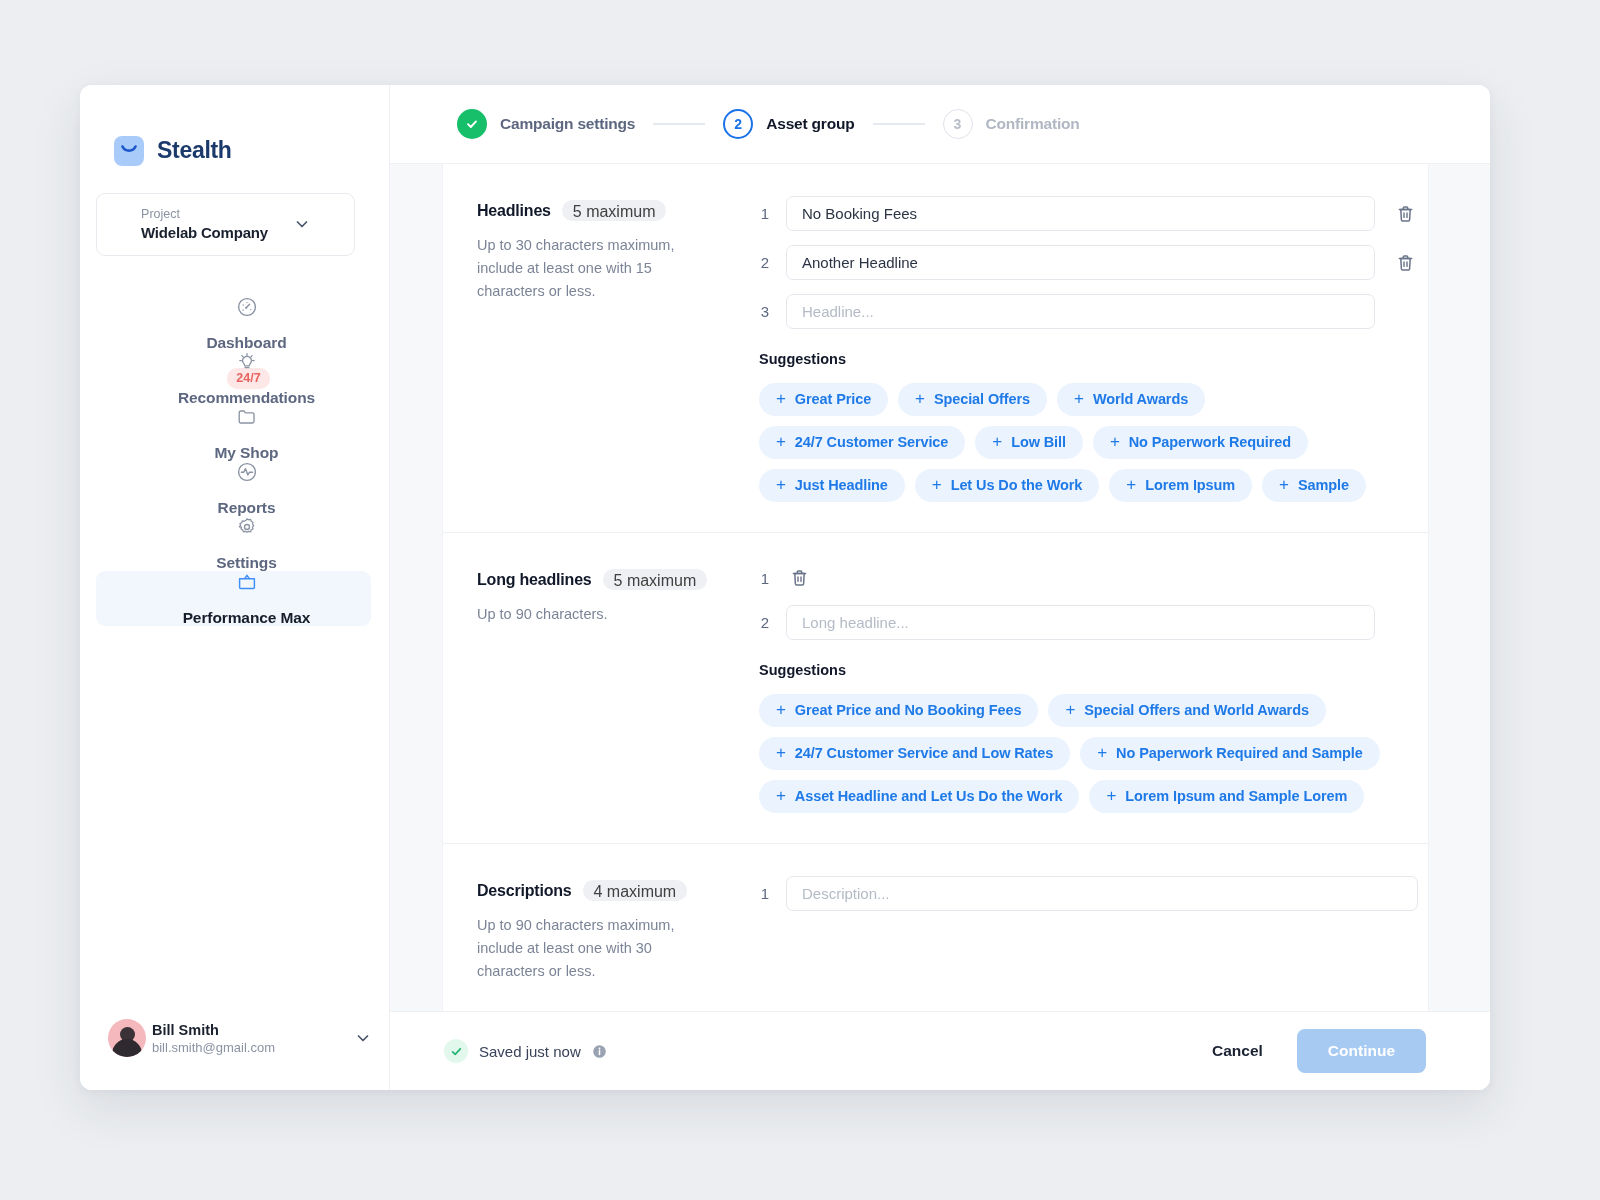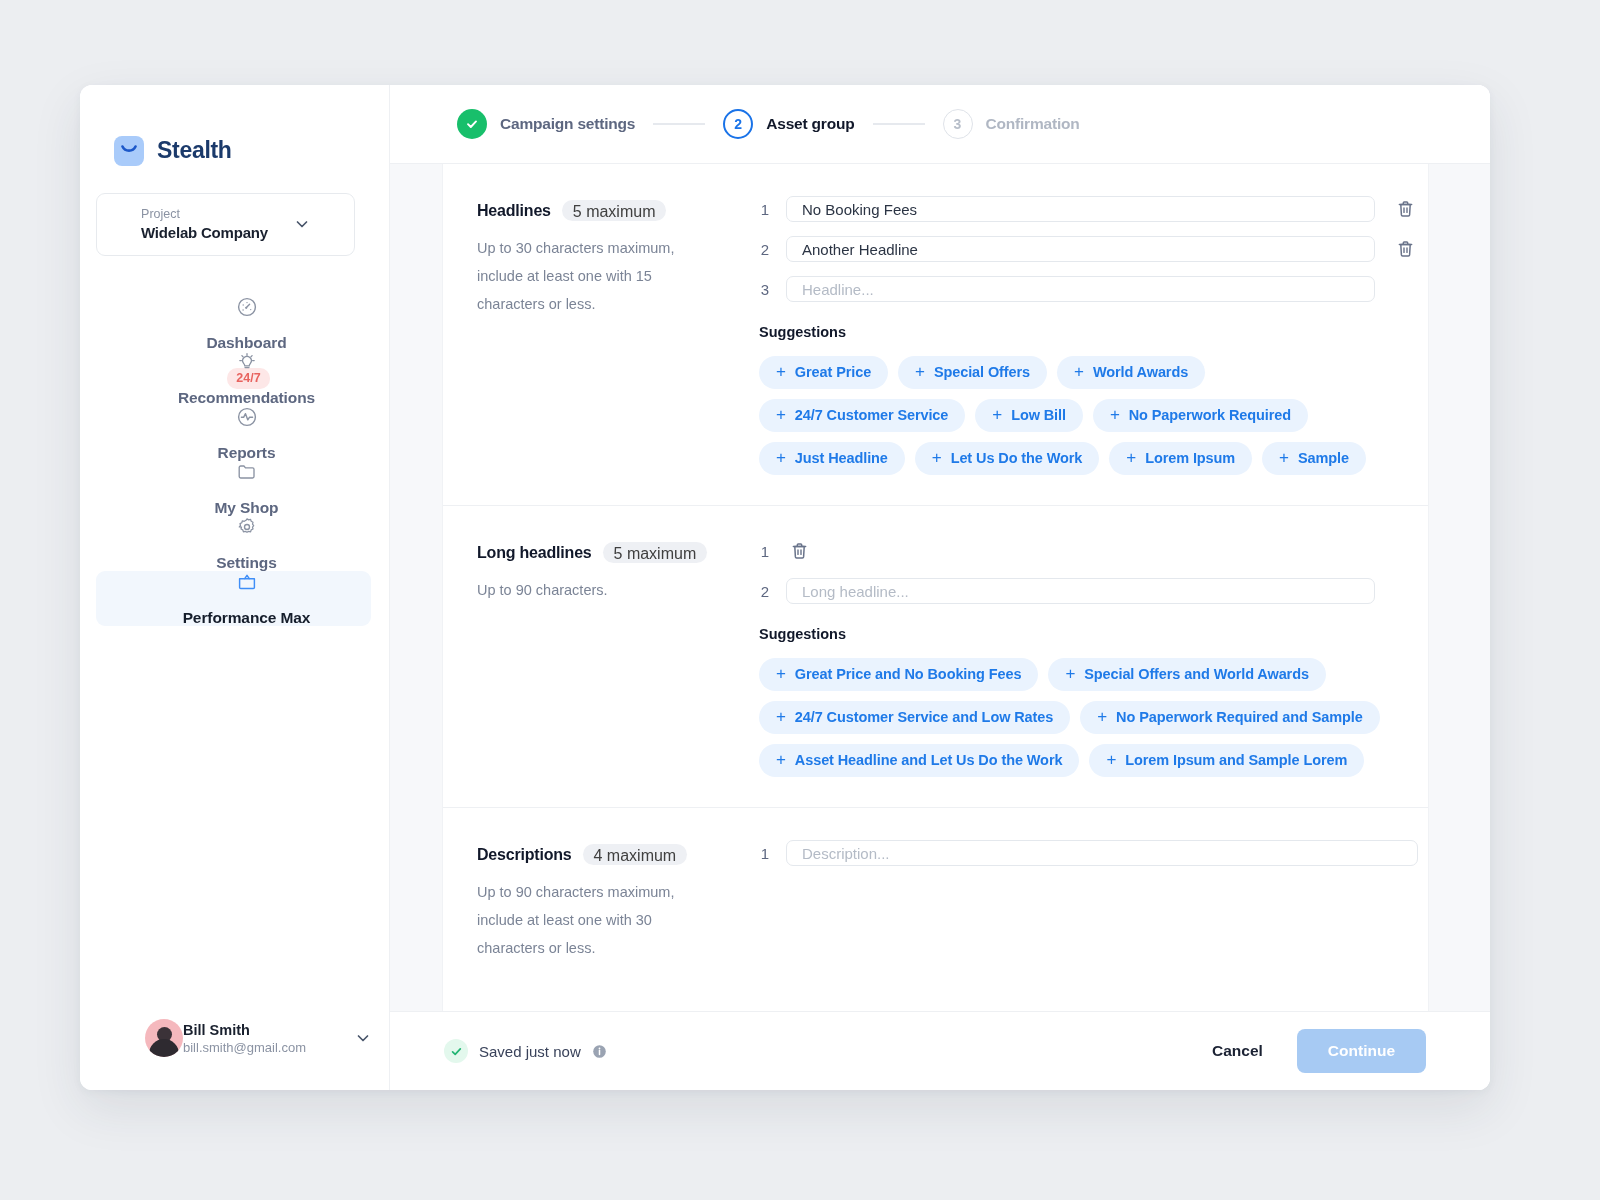--- a/index.html
+++ b/index.html
@@ -81,25 +81,24 @@
   .nav-item.active .nav-ico { color: #3f8ef7; }
   .badge-247 {
     background: #fde7e7; color: #e8635f;
     font-size: 12.5px; font-weight: 700;
     padding: 3px 9px 4px; border-radius: 10px;
     margin-left: 4px;
   }
 
   .user-row {
     margin-top: auto;
-    display:flex; align-items:center; gap: 0;
+    display:flex; align-items:center; gap: 6px;
     padding: 0 18px 0 28px;
     height: 104px;
     cursor: pointer;
-    margin-left: 37px;
   }
   .avatar {
     width: 38px; height: 38px; border-radius: 50%;
     background: #f5b8bd;
     overflow:hidden; position:relative; flex:0 0 38px;
   }
   .avatar .head { position:absolute; width:15px;height:15px;border-radius:50%;background:#3b3238; left:11.5px; top:8px;}
   .avatar .body { position:absolute; width:30px;height:18px;border-radius:15px 15px 0 0;background:#2e2a30; left:4px; bottom:0;}
   .user-name { font-size: 14.5px; font-weight: 700; color: #19202e; }
   .user-mail { font-size: 13px; color: #8b93a3; margin-top: 2px;}
@@ -149,29 +148,29 @@
   .section.divided { border-top: 1px solid #eef0f3; margin-top: 30px;}
   .sec-left { width: 312px; flex:0 0 312px; padding-left: 34px; padding-top:4px;}
   .sec-title-row { display:flex; align-items:center; gap: 11px; }
   .sec-title { font-size: 16px; font-weight: 700; color: #11182a; letter-spacing:-.2px;}
   .sec-pill {
     background:#eef0f4; color:#404040;
     font-size: 16px; border-radius: 11px;
     padding: 3px 11px 0;
     white-space: nowrap;
   }
-  .sec-desc { margin-top: 13px; font-size: 14.5px; line-height: 28px; color:#7b8496; max-width: 246px;}
+  .sec-desc { margin-top: 13px; font-size: 14.5px; line-height: 23px; color:#7b8496; max-width: 246px;}
 
   .sec-right { flex:1; min-width:0; padding-right: 10px;}
 
   .field-row { display:flex; align-items:center; gap: 17px; margin-bottom: 14px;}
   .field-num { width: 14px; text-align:right; font-size: 15px; color:#5d6780; flex:0 0 14px;}
   .field-input {
     flex: 1;
-    height: 26px;
+    height: 35px;
     border: 1px solid #e4e8ed;
     border-radius: 7px;
     padding: 0 15px;
     font-size: 15px;
     font-family: "Liberation Sans", sans-serif;
     color: #2b3444;
     background: #fff;
     outline: none;
     min-width: 0;
   }
@@ -285,34 +284,34 @@
             <path d="M9 16.6h4" stroke="currentColor" stroke-width="1.3" stroke-linecap="round"></path>
             <path d="M11 2.6v1.6M3.8 9.6h1.6M16.6 9.6h1.6M5.9 4.6l1.1 1.1M16.1 4.6l-1.1 1.1" stroke="currentColor" stroke-width="1.3" stroke-linecap="round"></path>
           </svg>
         </span>
         <span class="nav-text">Recommendations</span>
       </div>
 
       <div class="nav-item">
         <span class="nav-ico">
           <svg width="22" height="22" viewBox="0 0 22 22" fill="none">
-            <circle cx="11" cy="11" r="8.4" stroke="currentColor" stroke-width="1.4"></circle>
-            <path d="M5.4 11.3h2.2l1.9-3.6 2.3 6.2 1.6-2.6h3.2" stroke="currentColor" stroke-width="1.4" stroke-linecap="round" stroke-linejoin="round"></path>
-          </svg>
-        </span>
-        <span class="nav-text">Reports</span>
+            <path d="M3.2 6.4a1.4 1.4 0 0 1 1.4-1.4h3.3l1.6 1.9h7.1a1.4 1.4 0 0 1 1.4 1.4v7.3a1.4 1.4 0 0 1-1.4 1.4H4.6a1.4 1.4 0 0 1-1.4-1.4V6.4Z" stroke="currentColor" stroke-width="1.35"></path>
+          </svg>
+        </span>
+        <span class="nav-text">My Shop</span>
       </div>
 
       <div class="nav-item">
         <span class="nav-ico">
           <svg width="22" height="22" viewBox="0 0 22 22" fill="none">
-            <path d="M3.2 6.4a1.4 1.4 0 0 1 1.4-1.4h3.3l1.6 1.9h7.1a1.4 1.4 0 0 1 1.4 1.4v7.3a1.4 1.4 0 0 1-1.4 1.4H4.6a1.4 1.4 0 0 1-1.4-1.4V6.4Z" stroke="currentColor" stroke-width="1.35"></path>
-          </svg>
-        </span>
-        <span class="nav-text">My Shop</span>
+            <circle cx="11" cy="11" r="8.4" stroke="currentColor" stroke-width="1.4"></circle>
+            <path d="M5.4 11.3h2.2l1.9-3.6 2.3 6.2 1.6-2.6h3.2" stroke="currentColor" stroke-width="1.4" stroke-linecap="round" stroke-linejoin="round"></path>
+          </svg>
+        </span>
+        <span class="nav-text">Reports</span>
       </div>
 
       <div class="nav-item">
         <span class="nav-ico">
           <svg width="22" height="22" viewBox="0 0 22 22" fill="none">
             <circle cx="11" cy="11" r="2.5" stroke="currentColor" stroke-width="1.35"></circle>
             <path d="M11 2.9l1.7 1 1.9-.5.6 1.9 1.8.9-.5 1.9 1.2 1.5-1.2 1.5.5 1.9-1.8.9-.6 1.9-1.9-.5-1.7 1-1.7-1-1.9.5-.6-1.9-1.8-.9.5-1.9L3.3 11l1.2-1.5-.5-1.9 1.8-.9.6-1.9 1.9.5 1.7-1Z" stroke="currentColor" stroke-width="1.25" stroke-linejoin="round"></path>
           </svg>
         </span>
         <span class="nav-text">Settings</span>

